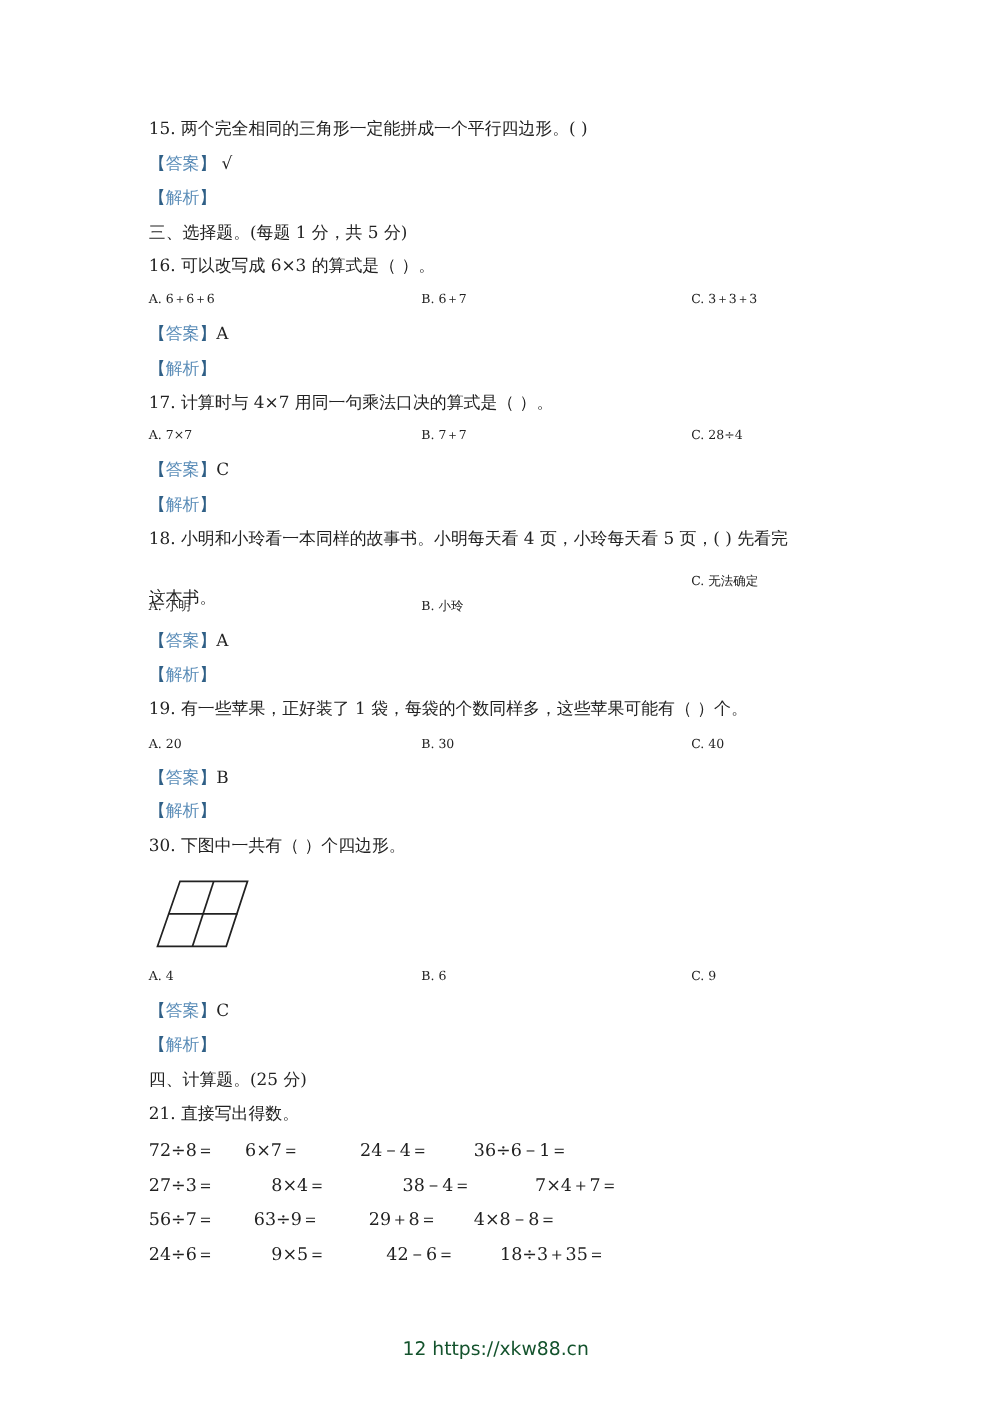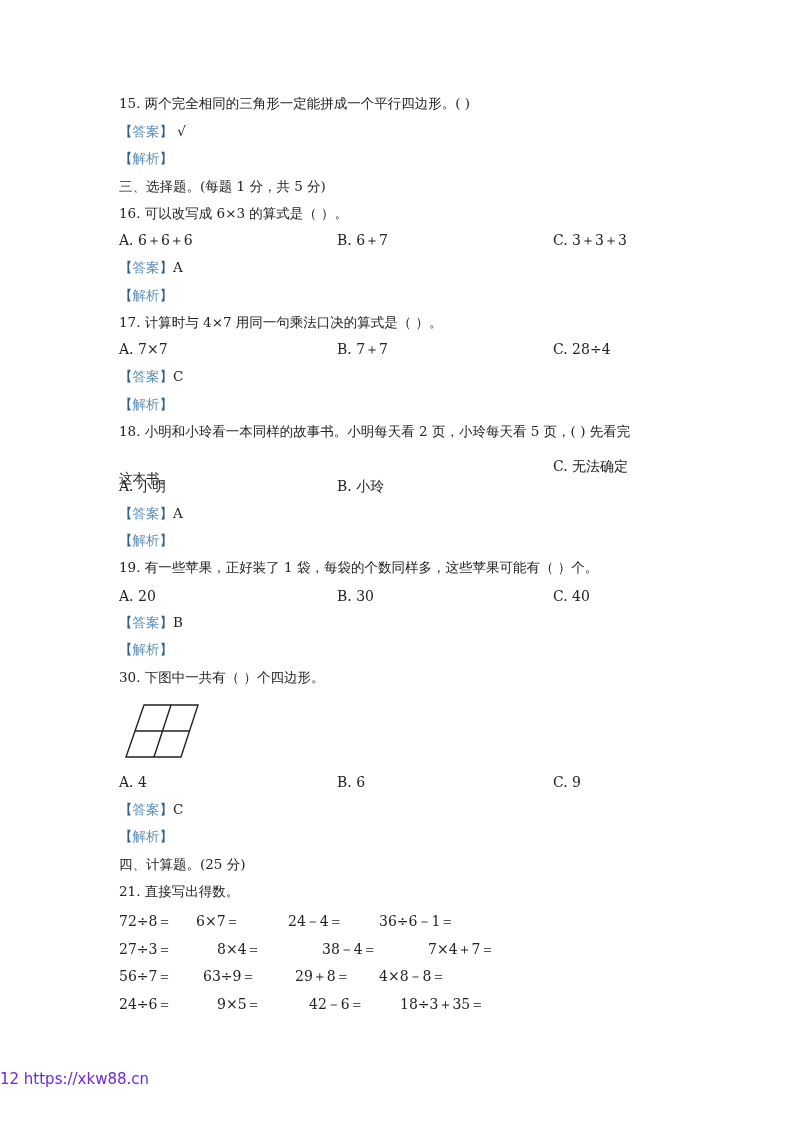--- a/index.html
+++ b/index.html
@@ -1,24 +1,24 @@
 <!DOCTYPE html>
 <html><head>
 <meta charset="utf-8">
 <style>
   html, body { margin: 0; padding: 0; background: #ffffff; }
   body { width: 793px; height: 1122px; position: relative; overflow: hidden;
          font-family: "DejaVu Serif", "Liberation Serif", serif; color: #222; }
   .line { position: absolute; left: 119px; font-size: 13.5px; line-height: 18px; white-space: nowrap; }
   .tag { color: #5b8db8; }
   .br { color: #2f5f86; }
-  .opt { position: absolute; font-size: 14px; line-height: 18px; white-space: nowrap; text-align: center; }
+  .opt { position: absolute; font-size: 10px; line-height: 18px; white-space: nowrap; text-align: center; }
   .calc { position: absolute; font-size: 14px; line-height: 18px; white-space: nowrap; }
-  .footer { position: absolute; top: 1070px; left: 0; width: 793px; 
-            font-family: "DejaVu Sans", "Liberation Sans", sans-serif; font-size: 15px; color: #6d28d9; }
+  .footer { position: absolute; top: 1070px; left: 0; width: 793px; text-align: center;
+            font-family: "DejaVu Sans", "Liberation Sans", sans-serif; font-size: 15px; color: #14532d; }
   svg.fig { position: absolute; left: 120px; top: 700px; }
 </style>
 </head>
 <body>
 
 <div class="line" style="top:94px">15. 两个完全相同的三角形一定能拼成一个平行四边形。(          )</div>
 <div class="line" style="top:122px">
   <span class="br">【</span><span class="tag">答案</span><span class="br">】</span>
   <span>√</span>
 </div>
@@ -43,21 +43,21 @@
 <div class="opt" style="top:340px;left:119px">A. 7×7</div>
 <div class="opt" style="top:340px;left:337px">B. 7＋7</div>
 <div class="opt" style="top:340px;left:553px">C. 28÷4</div>
 <div class="line" style="top:367px">
   <span class="br">【</span><span class="tag">答案</span><span class="br">】</span><span>C</span>
 </div>
 <div class="line" style="top:395px">
   <span class="br">【</span><span class="tag">解析</span><span class="br">】</span>
 </div>
 
-<div class="line" style="top:422px">18. 小明和小玲看一本同样的故事书。小明每天看 2 页，小玲每天看 5 页，(      ) 先看完</div>
+<div class="line" style="top:422px">18. 小明和小玲看一本同样的故事书。小明每天看 4 页，小玲每天看 5 页，(      ) 先看完</div>
 <div class="line" style="top:469px">这本书。</div>
 <div class="opt" style="top:477px;left:119px">A. 小明</div>
 <div class="opt" style="top:477px;left:337px">B. 小玲</div>
 <div class="opt" style="top:457px;left:553px">C. 无法确定</div>
 <div class="line" style="top:504px">
   <span class="br">【</span><span class="tag">答案</span><span class="br">】</span><span>A</span>
 </div>
 <div class="line" style="top:531px">
   <span class="br">【</span><span class="tag">解析</span><span class="br">】</span>
 </div>

